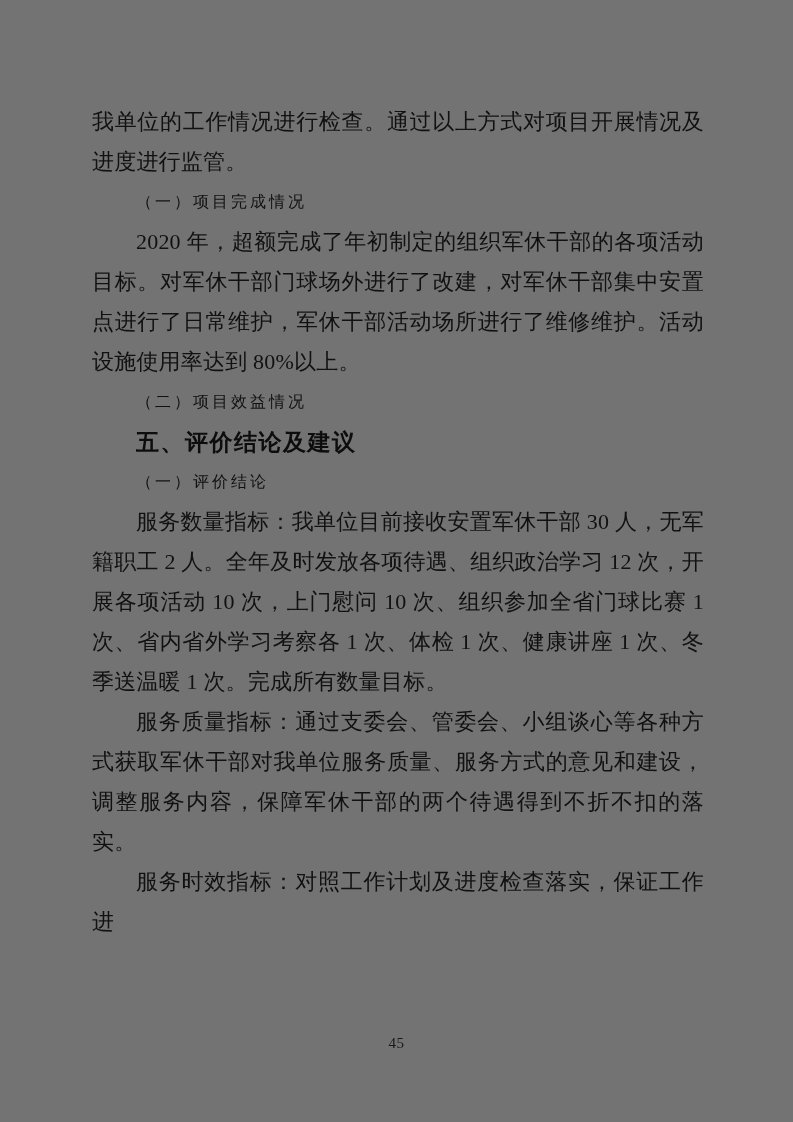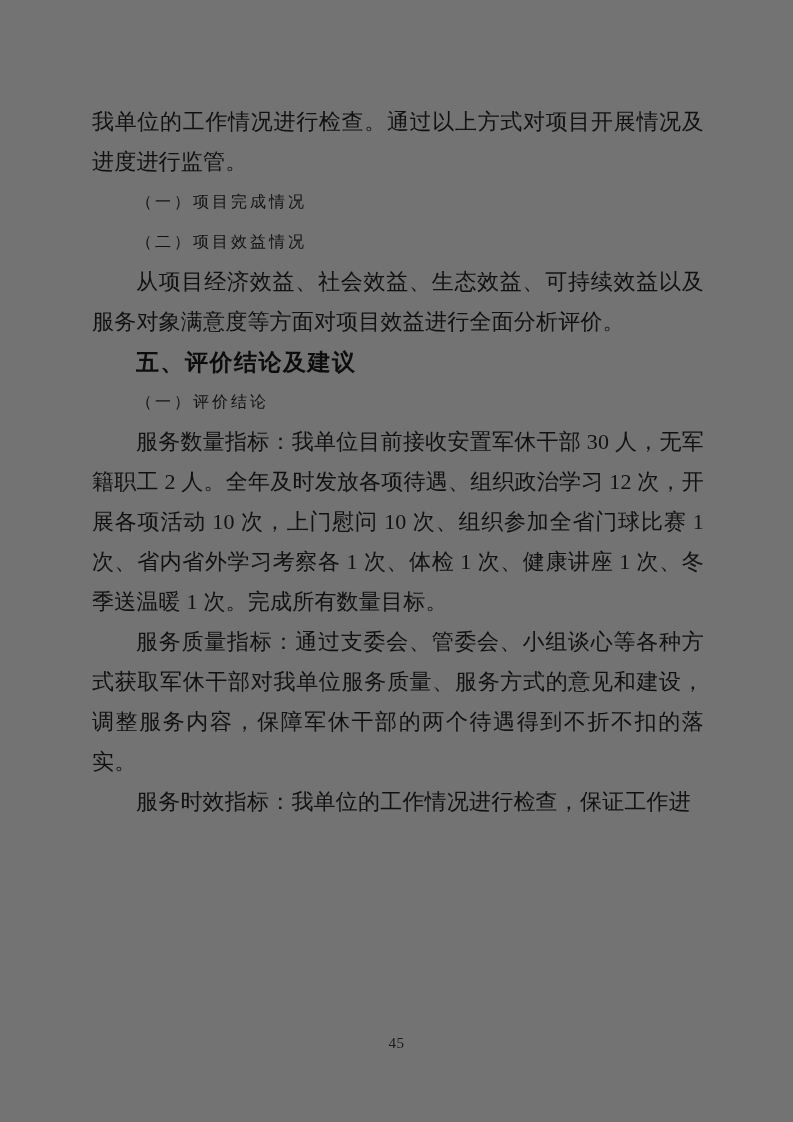--- a/index.html
+++ b/index.html
@@ -70,24 +70,24 @@
     font-family: "Liberation Serif", "DejaVu Serif", serif;
   }
 </style>
 </head>
 <body>
 
 <div class="page" style="background: #737373; color: rgb(17, 17, 17);">
   <main class="content" id="doc-body">
       <p class="para">我单位的工作情况进行检查。通过以上方式对项目开展情况及进度进行监管。</p>
       <h3 class="sub">（一）项目完成情况</h3>
+      <p class="para indent">2020 年，超额完成了年初制定的组织军休干部的各项活动目标。对军休干部门球场外进行了改建，对军休干部集中安置点进行了日常维护，军休干部活动场所进行了维修维护。活动设施使用率达到 80%以上。</p>
       <h3 class="sub">（二）项目效益情况</h3>
-      <p class="para indent">从项目经济效益、社会效益、生态效益、可持续效益以及服务对象满意度等方面对项目效益进行全面分析评价。</p>
       <h2 class="sec">五、评价结论及建议</h2>
       <h3 class="sub">（一）评价结论</h3>
       <p class="para indent">服务数量指标：我单位目前接收安置军休干部 30 人，无军籍职工 2 人。全年及时发放各项待遇、组织政治学习 12 次，开展各项活动 10 次，上门慰问 10 次、组织参加全省门球比赛 1 次、省内省外学习考察各 1 次、体检 1 次、健康讲座 1 次、冬季送温暖 1 次。完成所有数量目标。</p>
       <p class="para indent">服务质量指标：通过支委会、管委会、小组谈心等各种方式获取军休干部对我单位服务质量、服务方式的意见和建设，调整服务内容，保障军休干部的两个待遇得到不折不扣的落实。</p>
-      <p class="para indent">服务时效指标：我单位的工作情况进行检查，保证工作进</p>
+      <p class="para indent">服务时效指标：对照工作计划及进度检查落实，保证工作进</p>
     </main>
   <footer class="page-footer">
     <span class="page-number">45</span>
   </footer>
 </div>
 
 </body></html>

